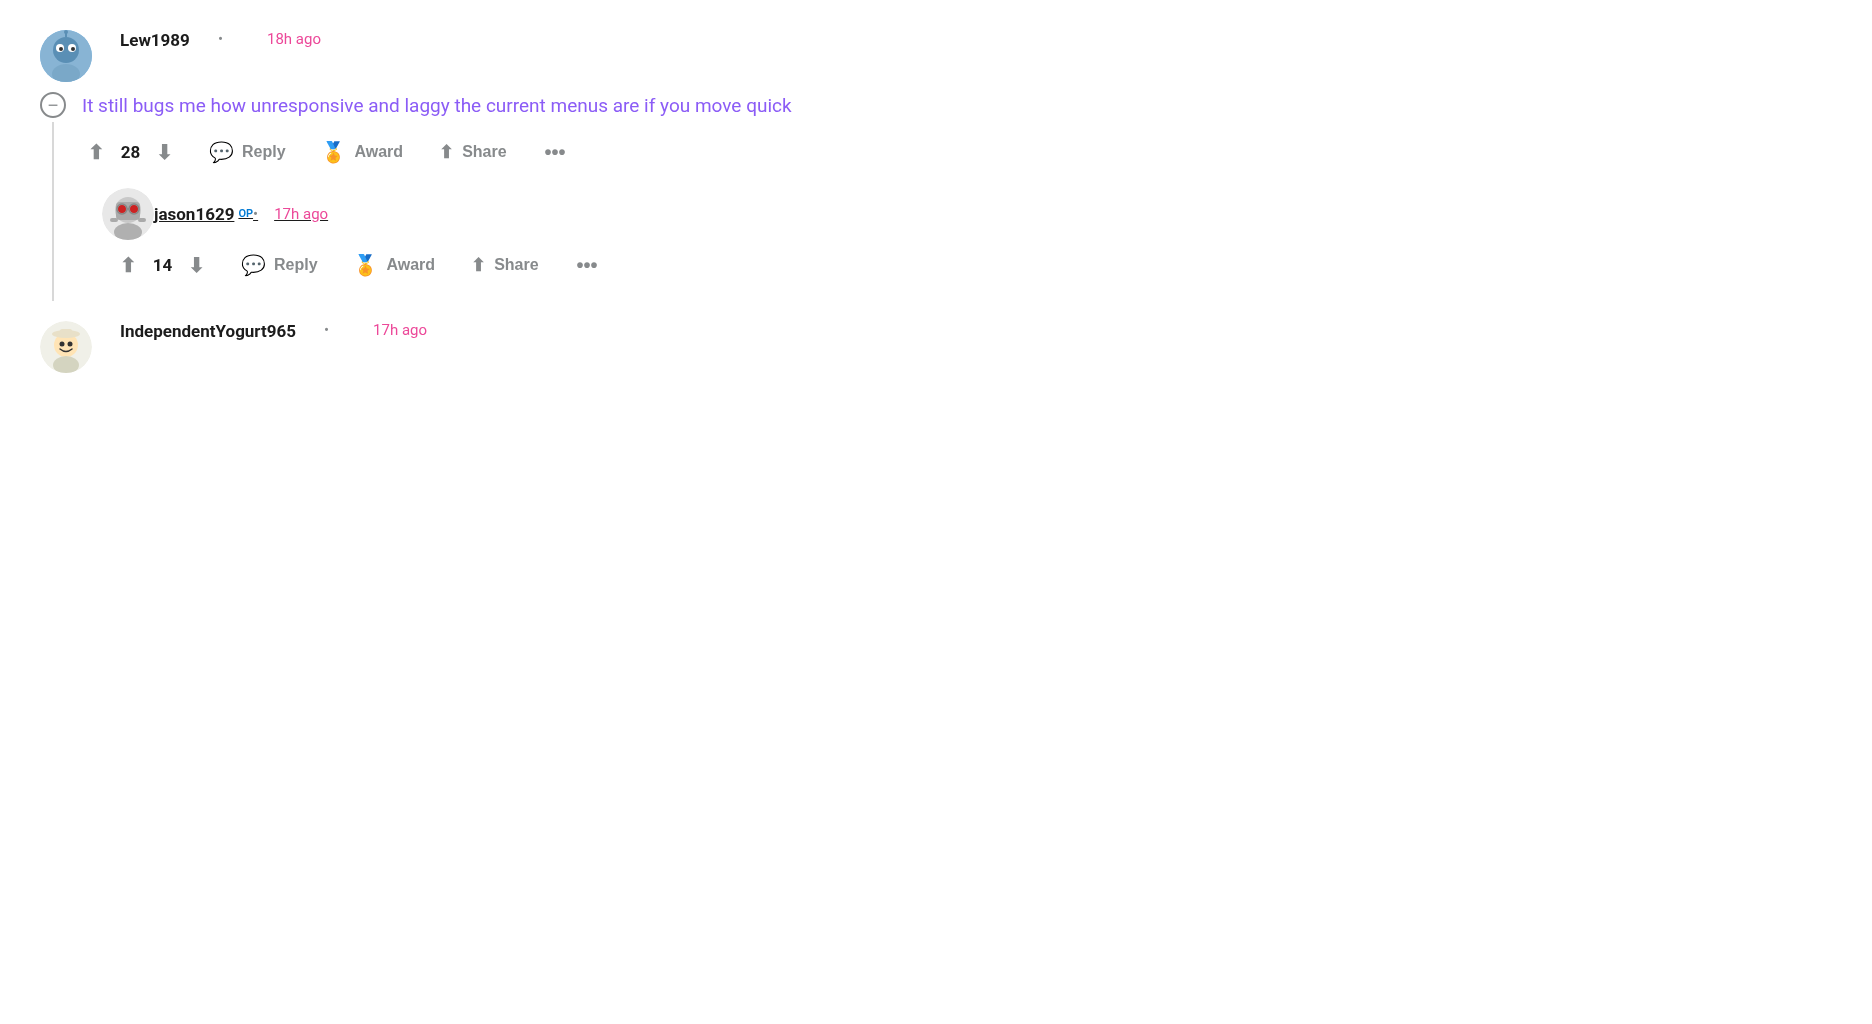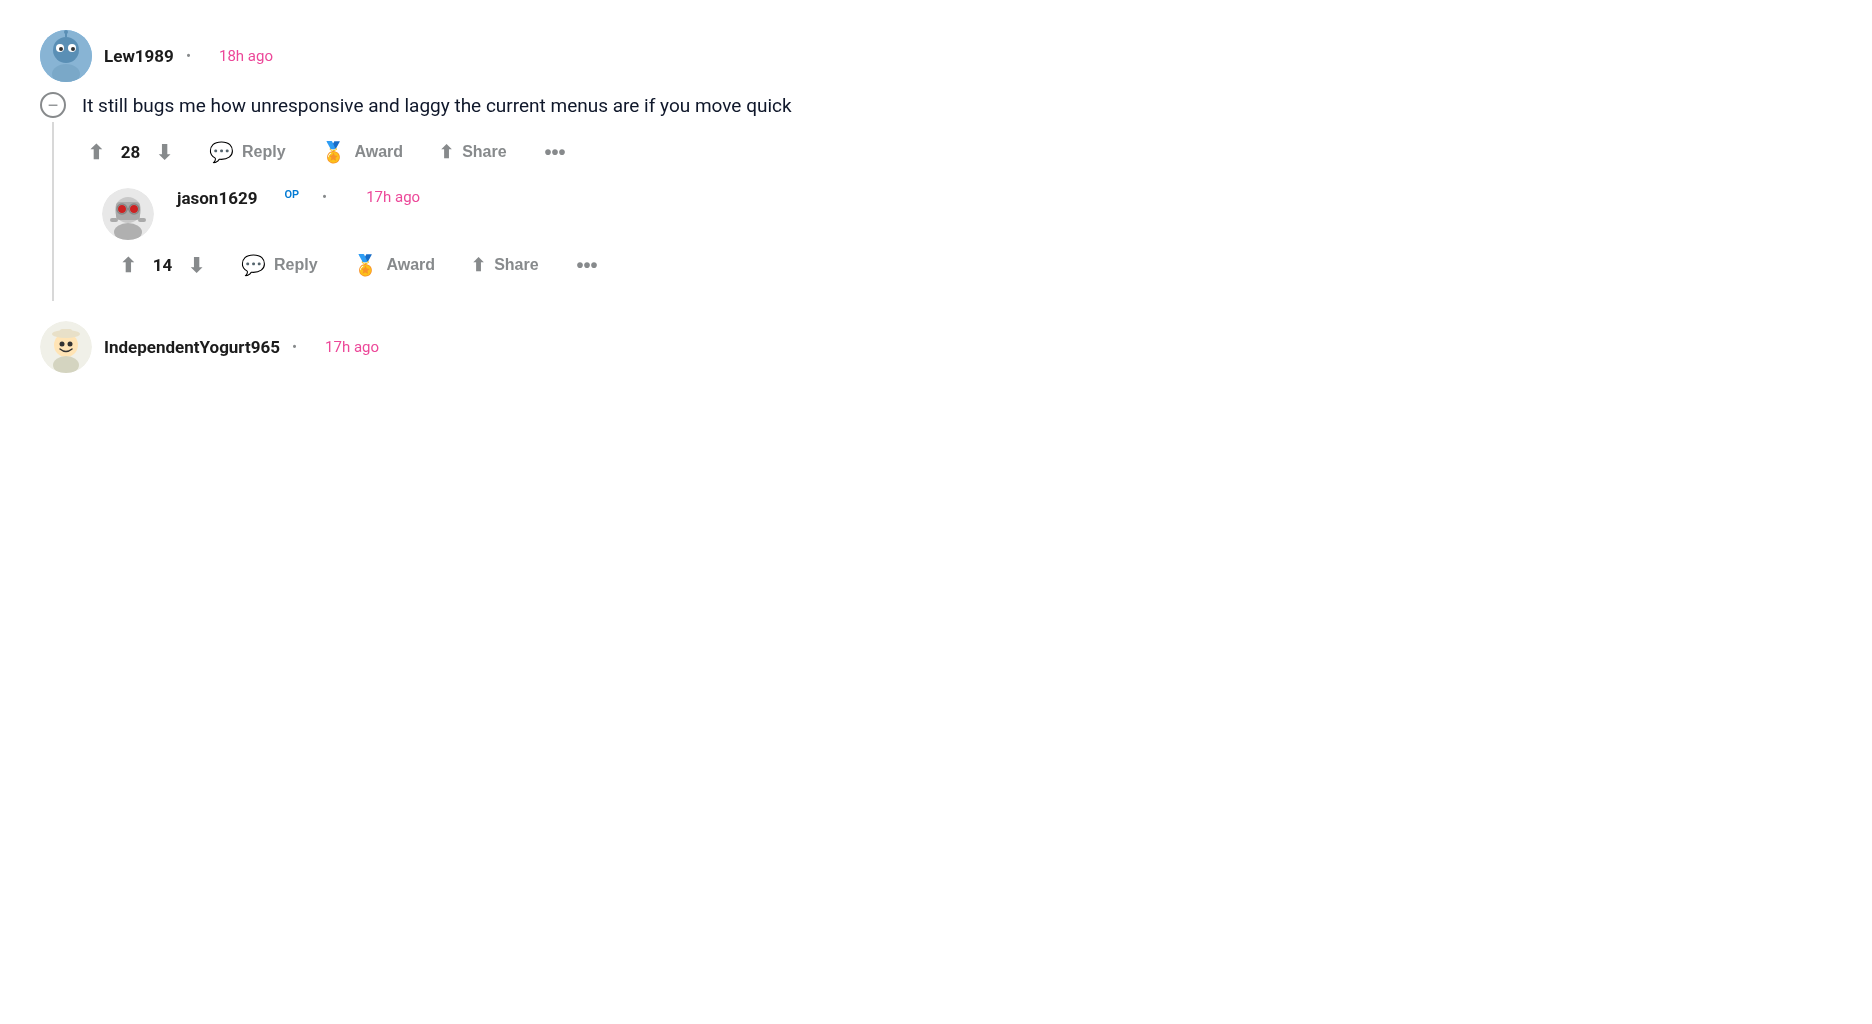--- a/index.html
+++ b/index.html
@@ -15,22 +15,21 @@
     }
 
     .comment {
       display: flex;
       flex-direction: column;
       gap: 0;
     }
 
     .comment-header {
       display: flex;
-      align-items: center;
-      gap: 12px;
+      gap: 28px;
       margin-bottom: 10px;
     }
 
     .avatar {
       width: 52px;
       height: 52px;
       border-radius: 50%;
       flex-shrink: 0;
       overflow: hidden;
       display: flex;
@@ -108,21 +107,21 @@
     }
 
     .comment-content {
       flex: 1;
       padding-left: 8px;
     }
 
     .comment-text {
       font-size: 19px;
       line-height: 1.5;
-      color: #0f172a;
+      color: #8b5cf6;
       margin-bottom: 16px;
     }
 
     .action-bar {
       display: flex;
       align-items: center;
       gap: 24px;
       margin-bottom: 20px;
     }
 
@@ -172,23 +171,24 @@
       margin-left: 20px;
     }
 
     .reply-comment {
       display: flex;
       flex-direction: column;
     }
 
     .reply-header {
       display: flex;
-      align-items: flex-start;
-      gap: 23px;
+      align-items: center;
+      gap: 0;
       margin-bottom: 10px;
+      text-decoration: underline;
     }
 
     .avatar-sm {
       width: 52px;
       height: 52px;
       border-radius: 50%;
       flex-shrink: 0;
       overflow: hidden;
     }
 

